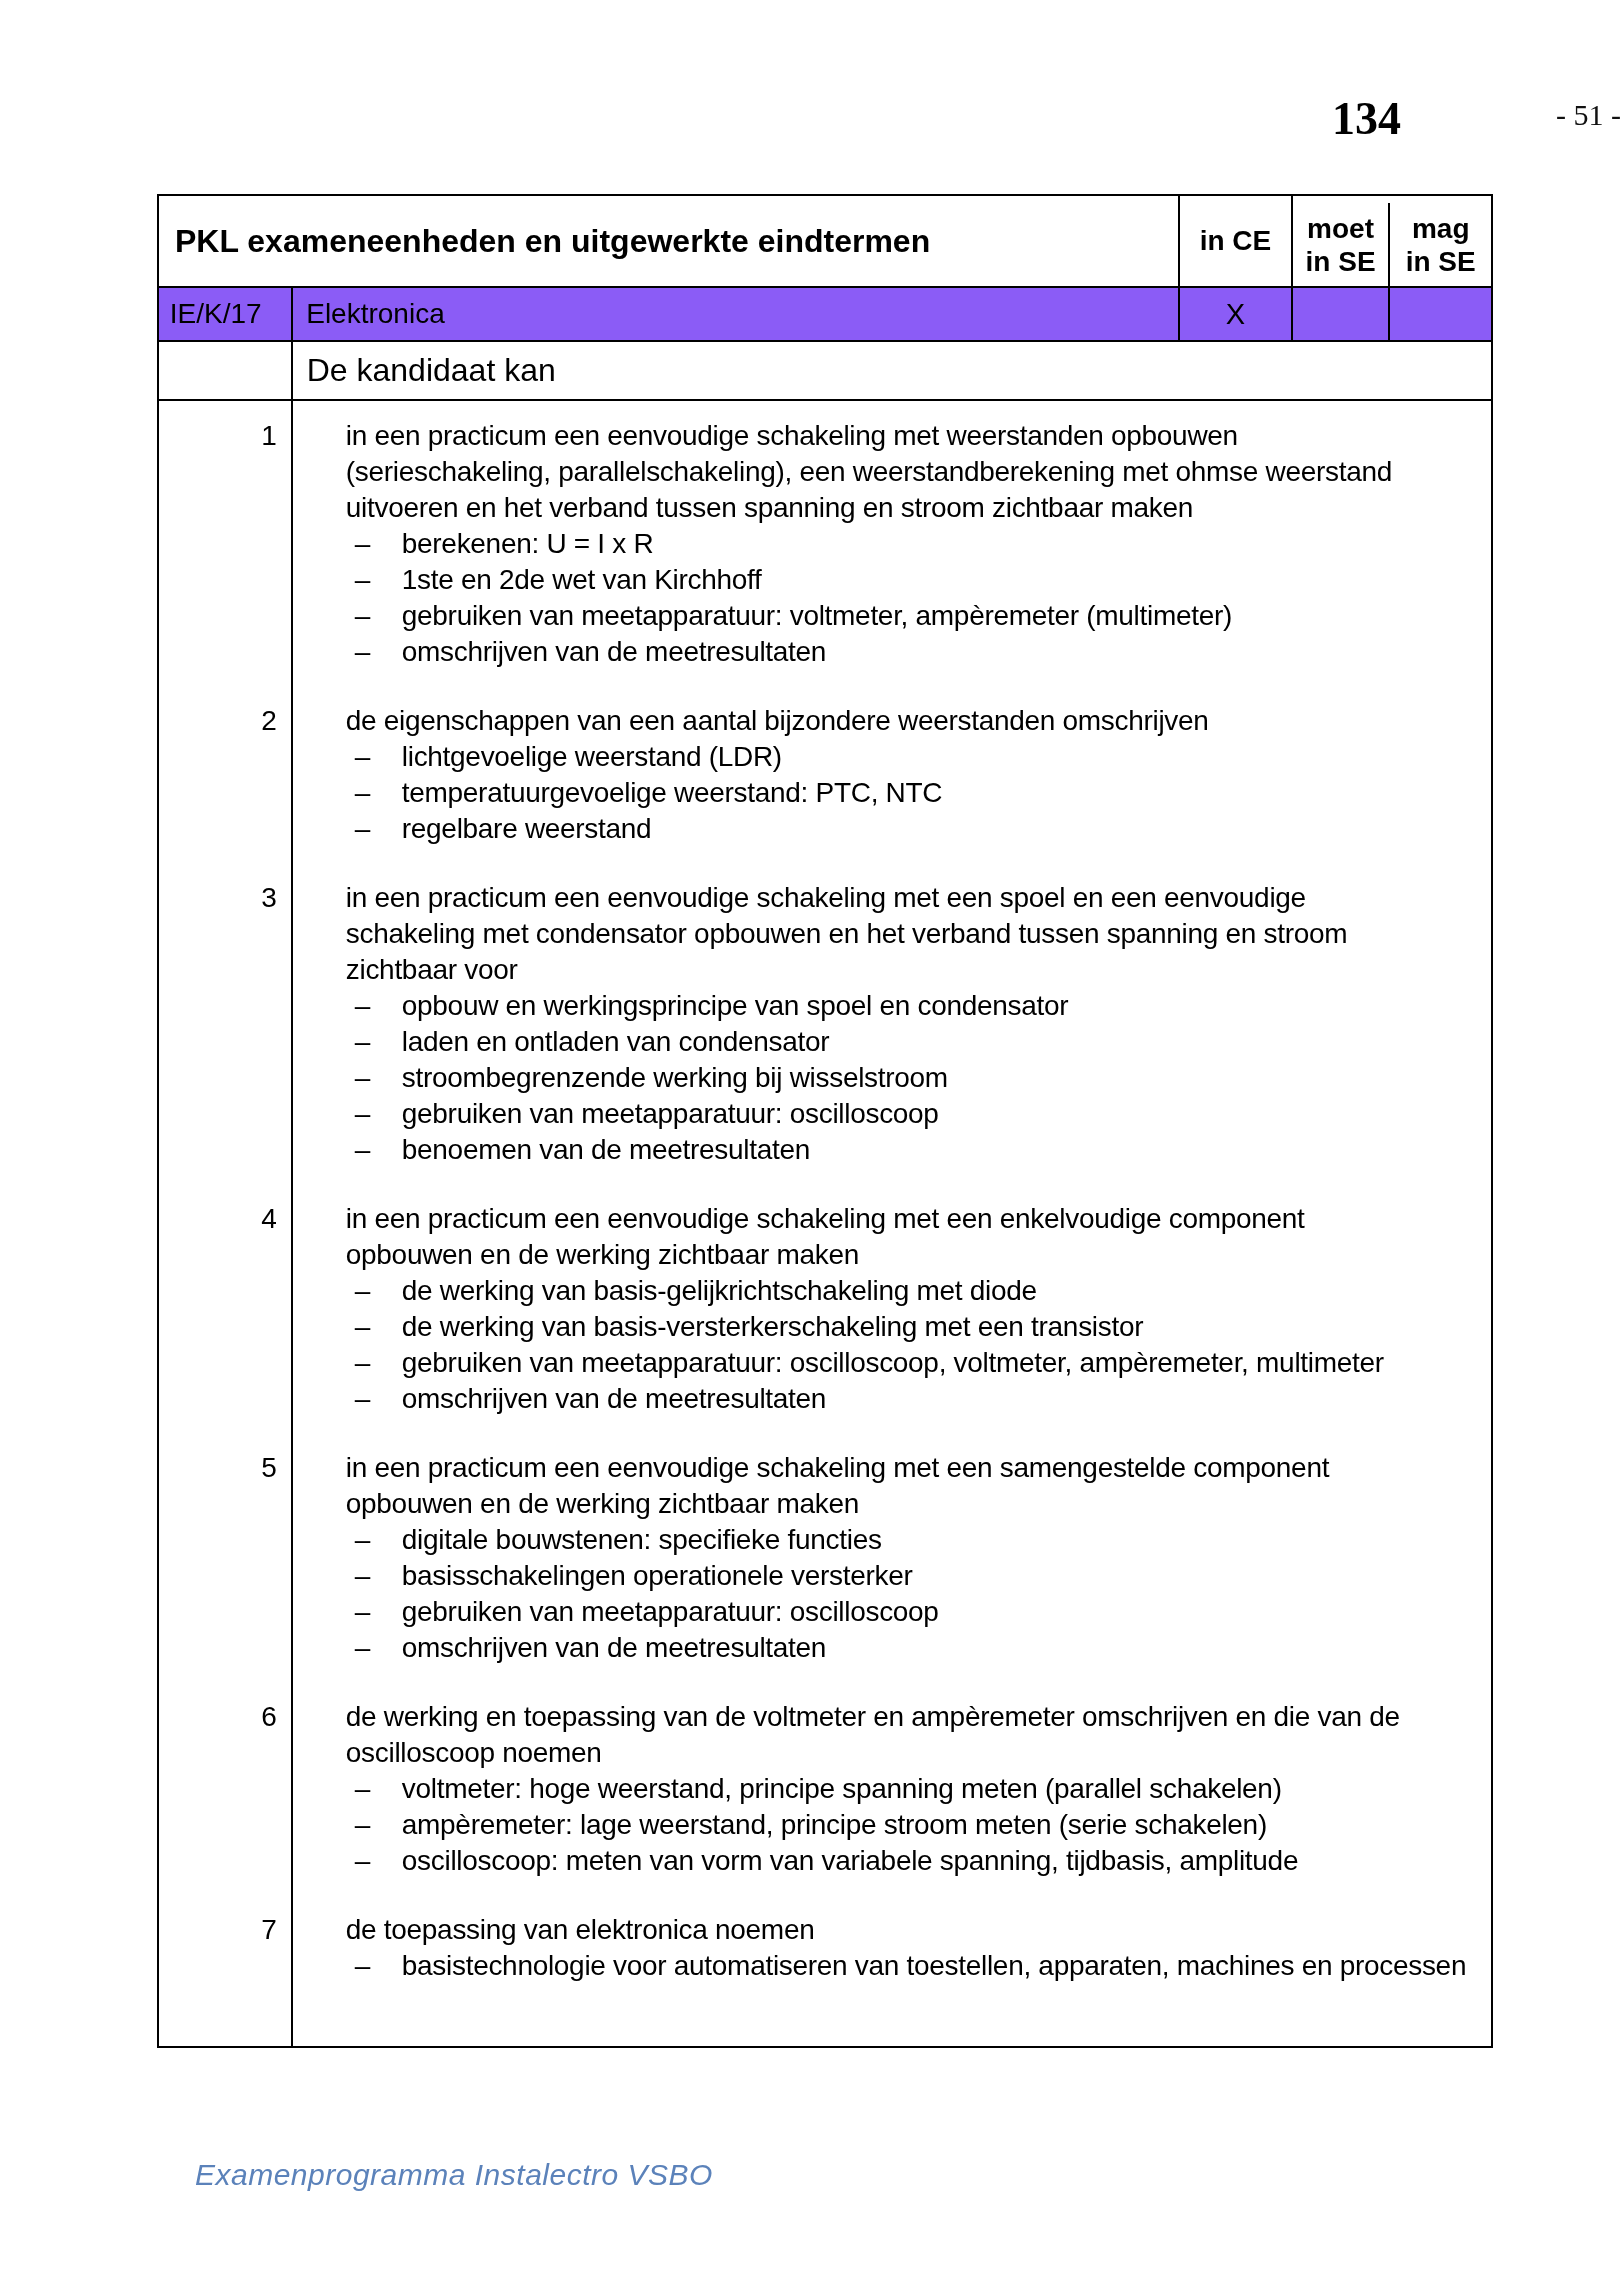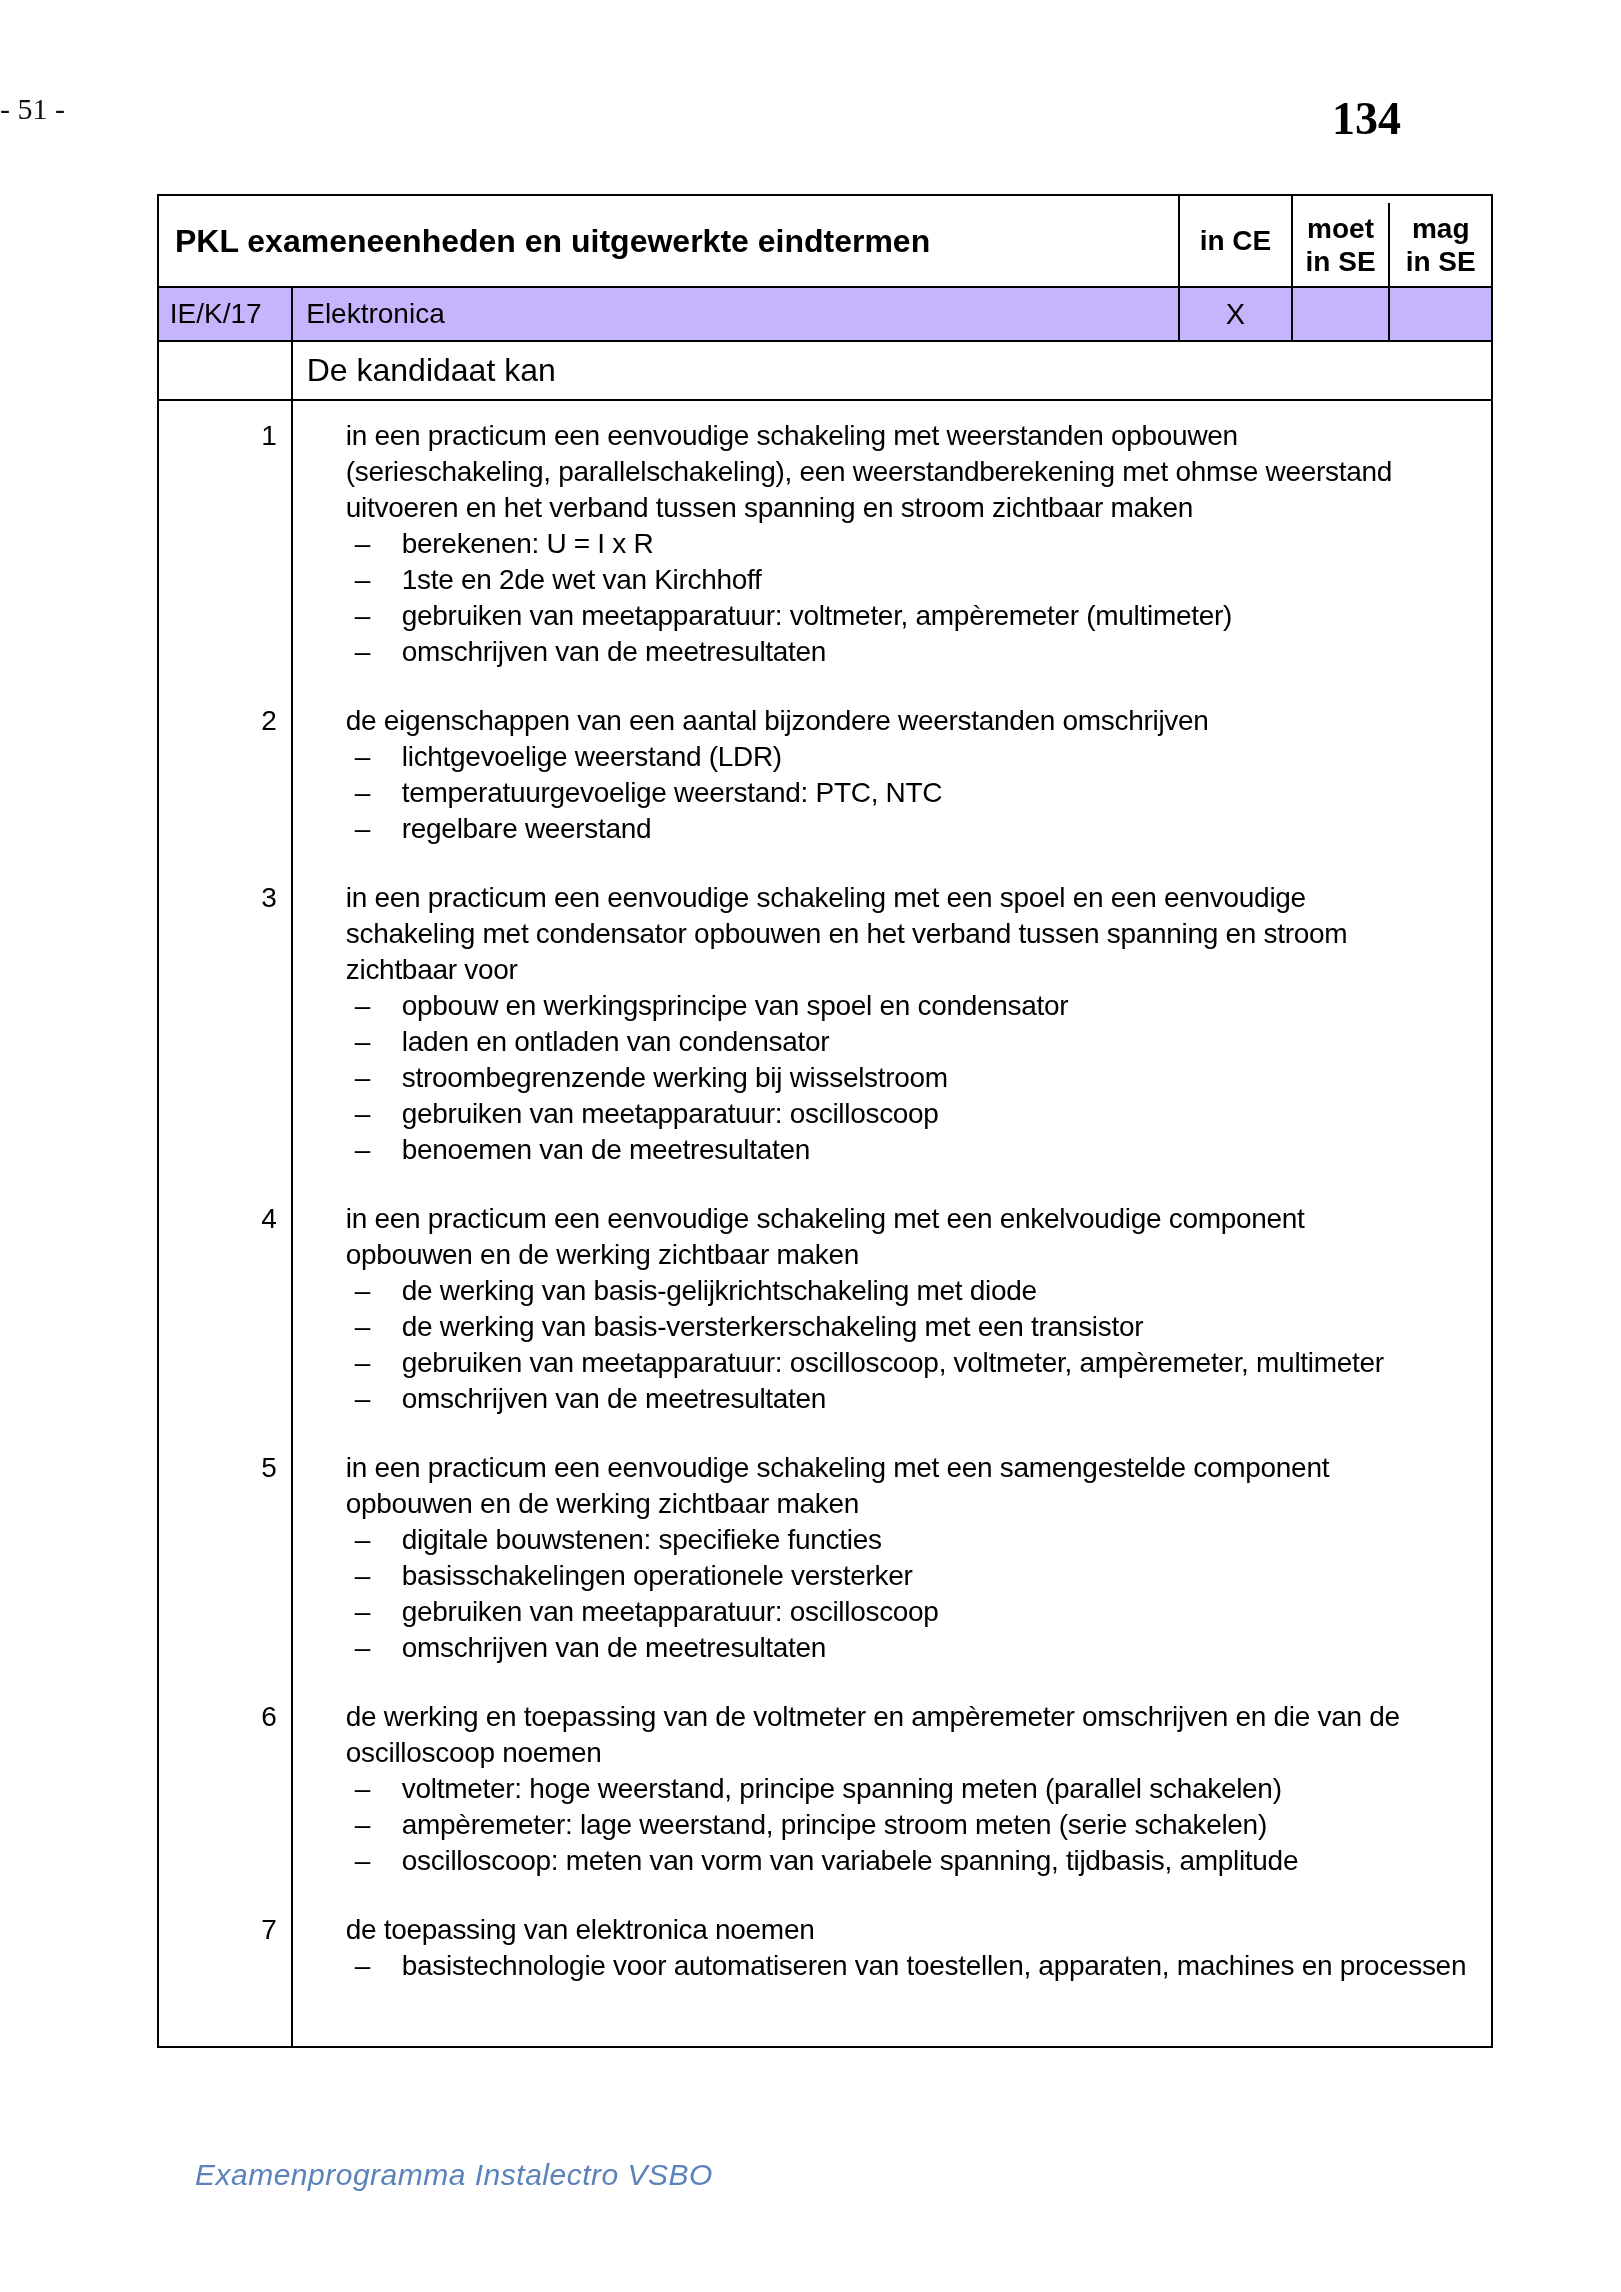--- a/index.html
+++ b/index.html
@@ -6,22 +6,22 @@
   body {
     width:1621px; height:2293px;
     background:#ffffff;
     position:relative;
     font-family:"Liberation Sans", sans-serif;
     color:#000000;
   }
   * { box-sizing:border-box; }
 
   .page-label {
-    position:absolute; top:92px; left:0; width:1621px;
-    text-align:left;
+    position:absolute; top:98px; left:0; width:1621px;
+    text-align:right;
     font-family:"Liberation Serif", serif;
     font-size:30px; color:#111;
   }
   .page-number {
     position:absolute; top:92px; left:1244px; width:157px;
     text-align:right;
     font-family:"Liberation Serif", serif;
     font-weight:bold; font-size:46px; color:#000;
   }
 
@@ -38,21 +38,21 @@
 
   
   .header-row { height:92px; }
   .h-title { width:1025px; padding-left:16px; font-weight:bold; font-size:32px; }
   .h-ce    { width:113px; justify-content:center; font-weight:bold; font-size:28px; }
   .h-2line { width:98px; flex-direction:column; justify-content:center;
              font-weight:bold; font-size:28px; line-height:33px; text-align:center;margin-top:7px; }
   .h-2line.last { width:101px; }
 
   
-  .gray-row { height:54px; background:#c4b5fd; }
+  .gray-row { height:54px; background:#8b5cf6; }
   .g-code { width:134px; padding-left:10.8px; font-size:28px; }
   .g-name { width:891px; padding-left:13.7px; font-size:28px; }
   .g-ce   { width:113px; justify-content:center; font-size:29px; }
   .g-moet { width:98px; }
   .g-mag  { width:101px; }
 
   
   .kand-row { height:59px; }
   .k-empty { width:134px; }
   .k-text  { flex:1; padding-left:13.7px; font-size:32px; border-right:none; }

